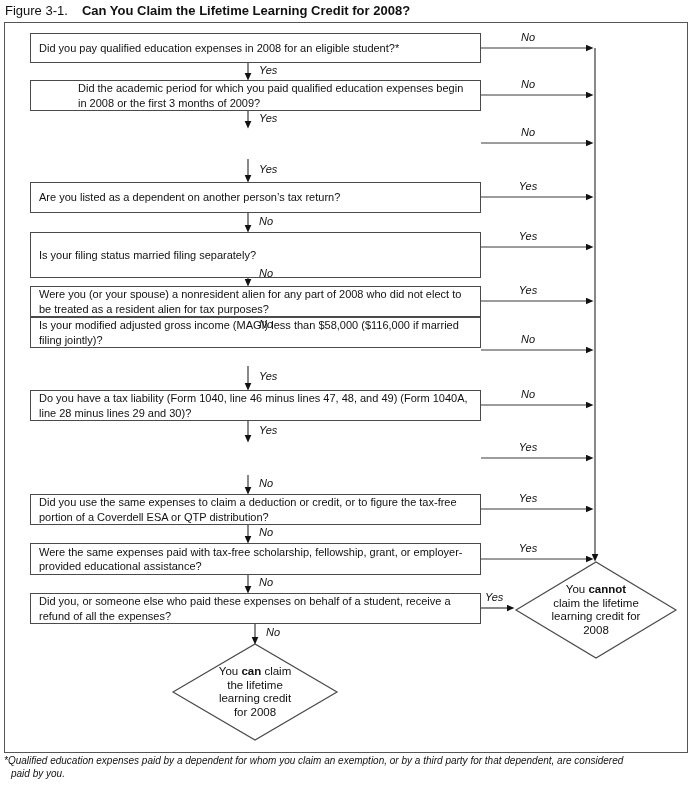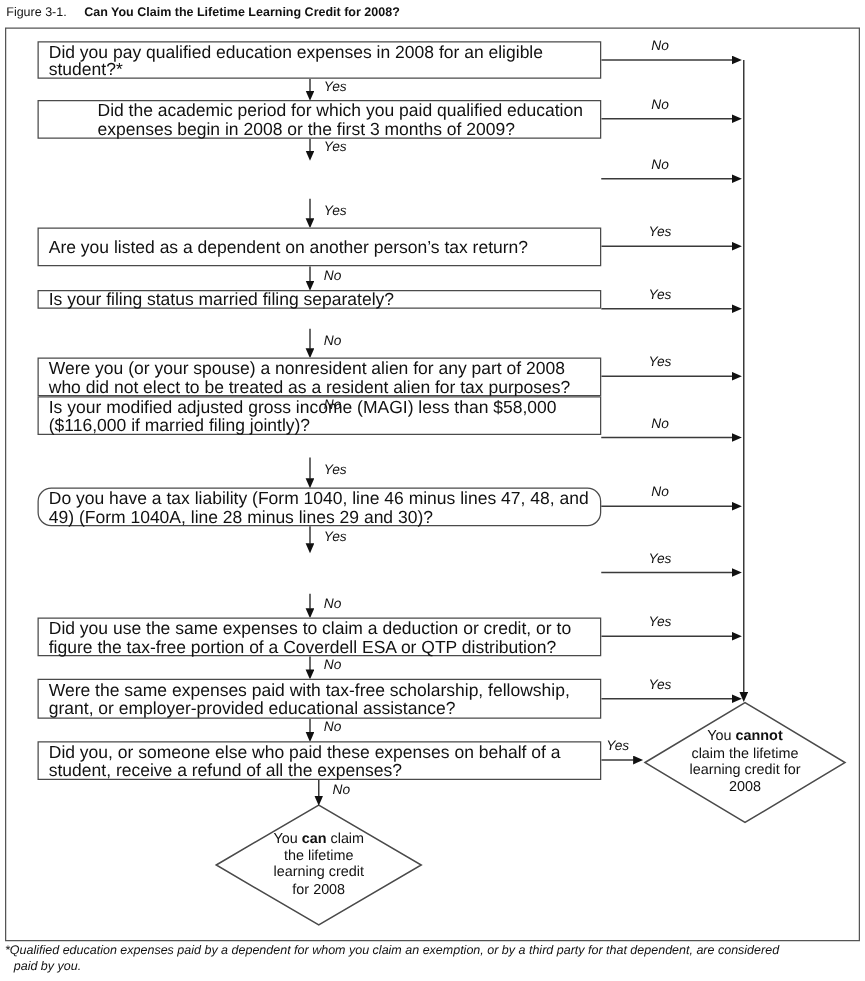--- a/index.html
+++ b/index.html
@@ -6,41 +6,41 @@
   .page{
     position:relative;
     width:692px;height:785px;
     background:#fff;
     font-family:"Liberation Sans", sans-serif;
     color:#111;
     overflow:hidden;
   }
   .fig-title{
     position:absolute;left:5px;top:3px;
-    font-size:10px;line-height:16px;white-space:nowrap;
+    font-size:13px;line-height:16px;white-space:nowrap;
   }
   .fig-label{font-weight:normal;margin-right:14px;}
   .fig-heading{font-weight:bold;}
   .chart-frame{
     position:absolute;left:4px;top:22px;width:682px;height:729px;
     border:1px solid #555;
     background:#fff;
   }
   .connector-layer{
     position:absolute;left:0;top:0;width:692px;height:785px;
   }
   .qbox{
     position:absolute;left:30px;width:451px;
     border:1px solid #4a4a4a;background:#fff;
     display:flex;align-items:center;
     box-sizing:border-box;
     padding:1px 6px 1px 8px;
   }
   .qbox span{
-    font-size:14px;line-height:14.5px;color:#111;
+    font-size:11px;line-height:14.5px;color:#111;
   }
   .flow-label{
     position:absolute;
     font-size:11px;font-style:italic;color:#111;
     white-space:nowrap;
   }
   .right-label{width:40px;text-align:center;}
   .diamond-text{
     position:absolute;width:130px;
     font-size:11.5px;line-height:13.5px;
@@ -107,30 +107,30 @@
 
   <div class="qbox" style="top:33px;height:30px;">
       <span>Did you pay qualified education expenses in 2008 for an eligible student?*</span>
     </div>
   <div class="qbox" style="top:80px;height:31px;padding-left:47px;">
       <span>Did the academic period for which you paid qualified education expenses begin in 2008 or the first 3 months of 2009?</span>
     </div>
   <div class="qbox" style="top:182px;height:31px;">
       <span>Are you listed as a dependent on another person’s tax return?</span>
     </div>
-  <div class="qbox" style="top:232px;height:15px;">
+  <div class="qbox" style="top:232px;height:46px;">
       <span>Is your filing status married filing separately?</span>
     </div>
   <div class="qbox" style="top:286px;height:31px;">
       <span>Were you (or your spouse) a nonresident alien for any part of 2008 who did not elect to be treated as a resident alien for tax purposes?</span>
     </div>
   <div class="qbox" style="top:317px;height:31px;">
       <span>Is your modified adjusted gross income (MAGI) less than $58,000 ($116,000 if married filing jointly)?</span>
     </div>
-  <div class="qbox" style="top:390px;height:31px;border-radius:11px;">
+  <div class="qbox" style="top:390px;height:31px;">
       <span>Do you have a tax liability (Form 1040, line 46 minus lines 47, 48, and 49) (Form 1040A, line 28 minus lines 29 and 30)?</span>
     </div>
   <div class="qbox" style="top:494px;height:31px;">
       <span>Did you use the same expenses to claim a deduction or credit, or to figure the tax-free portion of a Coverdell ESA or QTP distribution?</span>
     </div>
   <div class="qbox" style="top:543px;height:32px;">
       <span>Were the same expenses paid with tax-free scholarship, fellowship, grant, or employer-provided educational assistance?</span>
     </div>
   <div class="qbox" style="top:593px;height:31px;">
       <span>Did you, or someone else who paid these expenses on behalf of a student, receive a refund of all the expenses?</span>

